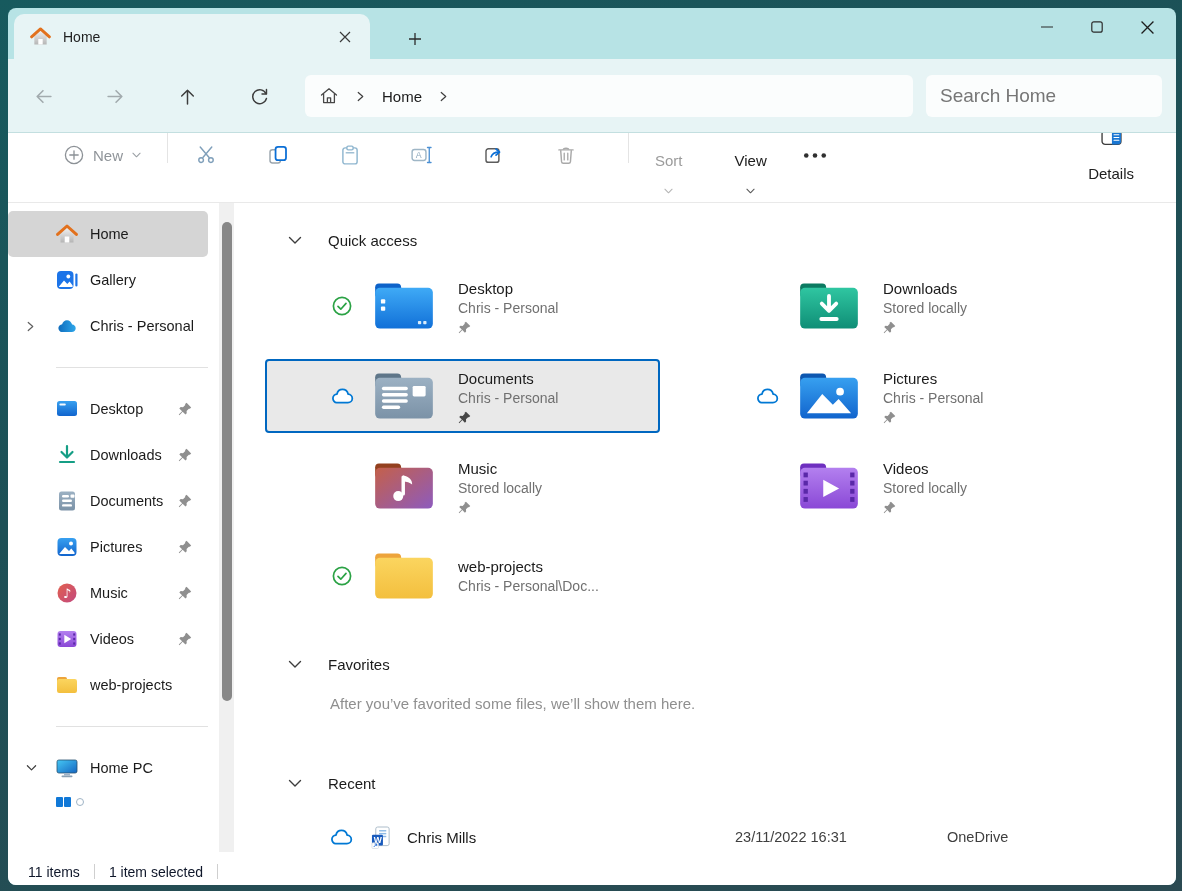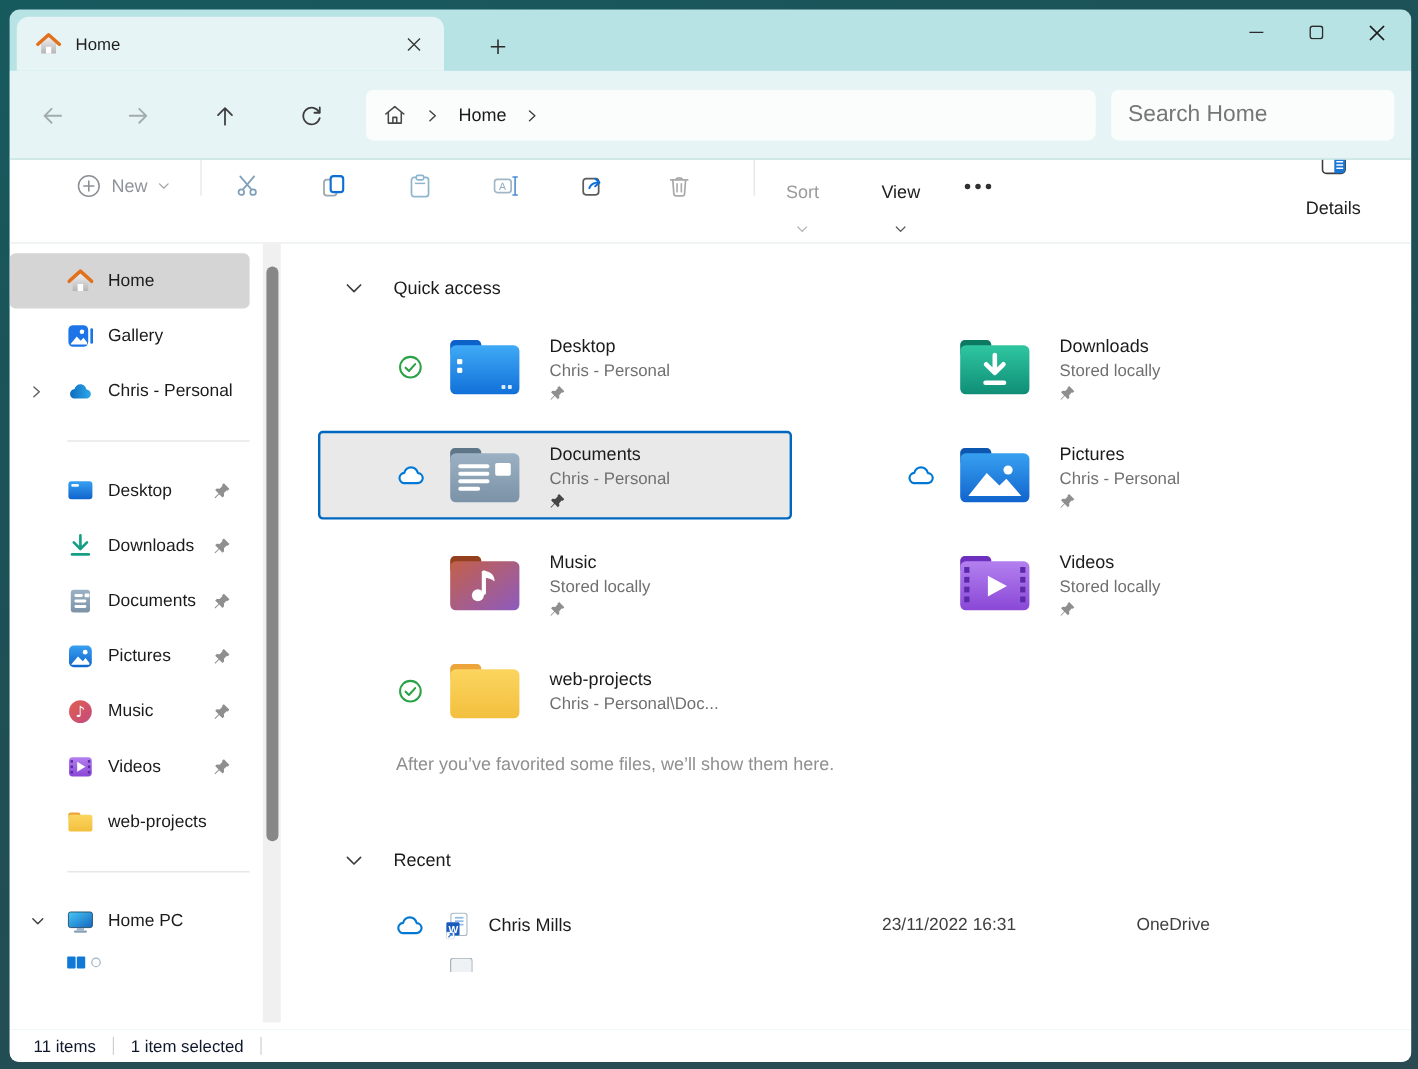--- a/index.html
+++ b/index.html
@@ -735,20 +735,28 @@
               <rect x="2" y="7" width="60" height="42.5" rx="5" fill="url(#gYelF)"></rect>
             </svg>
           </span>
           <span class="t-meta">
             <span class="t-name">web-projects</span>
             <span class="t-sub">Chris - Personal\Doc...</span>
           </span>
         </div>
       </div>
 
+      <div class="sec-header sec-favorites">
+        <span class="sec-chev">
+          <svg viewBox="0 0 14 9" width="14" height="9">
+              <path d="M1.5 1.5 L7 7 L12.5 1.5" fill="none" stroke="#3d3d3d" stroke-width="1.4" stroke-linecap="round" stroke-linejoin="round"></path>
+            </svg>
+        </span>
+        <span class="sec-title">Favorites</span>
+      </div>
       <div class="fav-empty">After you’ve favorited some files, we’ll show them here.</div>
 
       <div class="sec-header sec-recent">
         <span class="sec-chev">
           <svg viewBox="0 0 14 9" width="14" height="9">
               <path d="M1.5 1.5 L7 7 L12.5 1.5" fill="none" stroke="#3d3d3d" stroke-width="1.4" stroke-linecap="round" stroke-linejoin="round"></path>
             </svg>
         </span>
         <span class="sec-title">Recent</span>
       </div>

